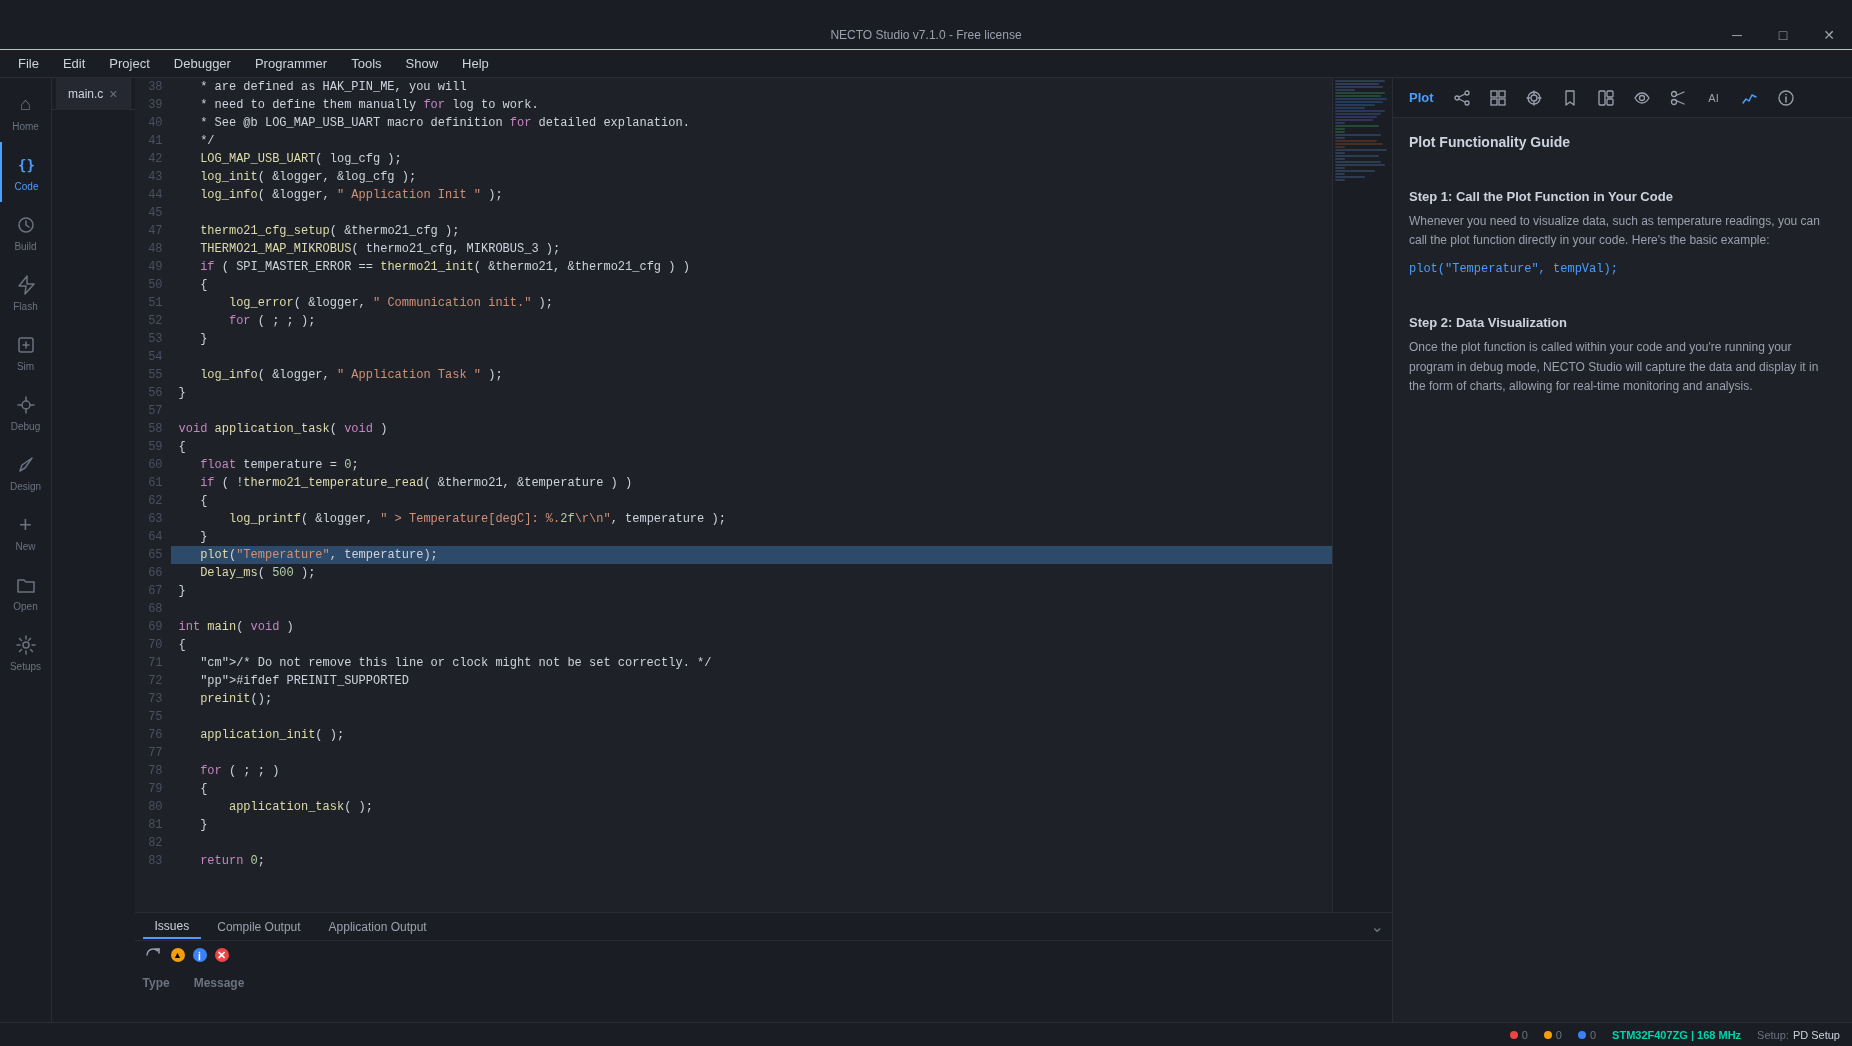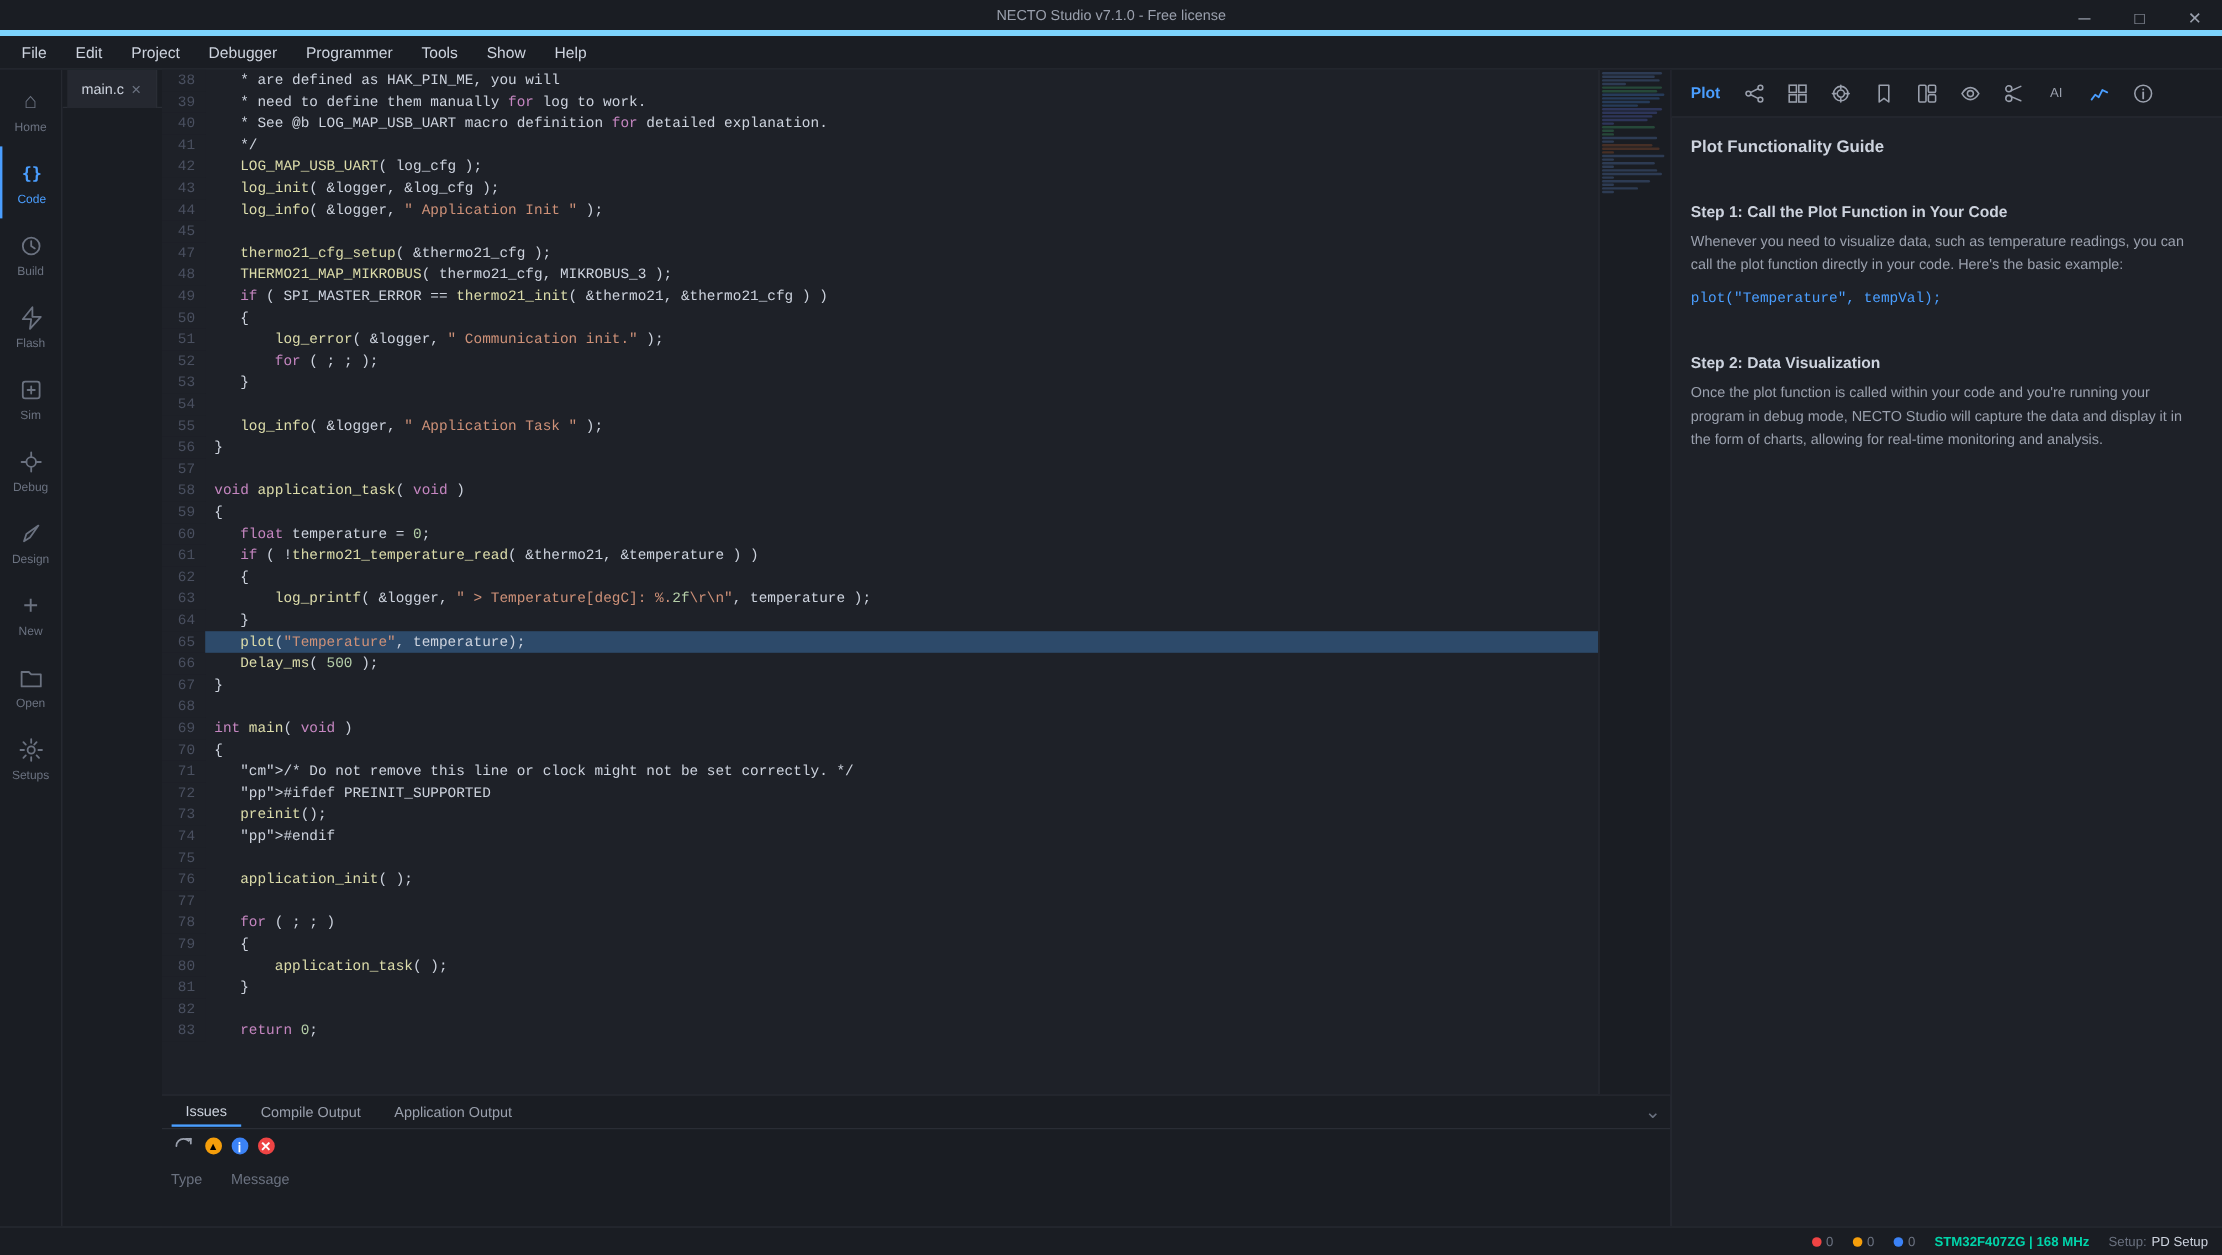--- a/index.html
+++ b/index.html
@@ -16,21 +16,22 @@
     }
 
     
     .title-bar {
       background: #1a1d23;
       height: 30px;
       display: flex;
       align-items: center;
       justify-content: center;
       position: relative;
-      border-bottom: 5px solid #7dd3fc;
+      border-bottom: 1px solid #7dd3fc;
+      margin-top: 20px;
     }
     .title-bar-title {
       color: #9aa0ad;
       font-size: 12px;
     }
     .title-bar-controls {
       position: absolute;
       right: 0;
       top: 0;
       display: flex;
@@ -328,20 +329,21 @@
     .warn-yellow { background: #f59e0b; color: #000; }
     .warn-blue { background: #3b82f6; color: #fff; }
     .warn-red { background: #ef4444; color: #fff; }
 
     .bottom-cols {
       display: flex;
       align-items: center;
       height: 28px;
       padding: 0 8px;
       gap: 24px;
+      font-weight: bold;
     }
     .bottom-col-label {
       color: #6b7280;
       font-size: 12px;
     }
 
     
     .status-bar {
       height: 24px;
       background: #1a1d23;
@@ -637,24 +639,20 @@
                 <span class="line-num">71</span>
                 <span class="line-content">   <span class="&lt;span">"cm"</span>&gt;/* Do not remove this line or clock might not be set correctly. */</span>
               </div>
               <div class="code-line">
                 <span class="line-num">72</span>
                 <span class="line-content">   <span class="&lt;span">"pp"</span>&gt;#ifdef PREINIT_SUPPORTED</span>
               </div>
               <div class="code-line">
                 <span class="line-num">73</span>
                 <span class="line-content">   <span class="fn">preinit</span>();</span>
-              </div>
-              <div class="code-line">
-                <span class="line-num">74</span>
-                <span class="line-content">   <span class="&lt;span">"pp"</span>&gt;#endif</span>
               </div>
               <div class="code-line">
                 <span class="line-num">75</span>
                 <span class="line-content"></span>
               </div>
               <div class="code-line">
                 <span class="line-num">76</span>
                 <span class="line-content">   <span class="fn">application_init</span>( );</span>
               </div>
               <div class="code-line">

